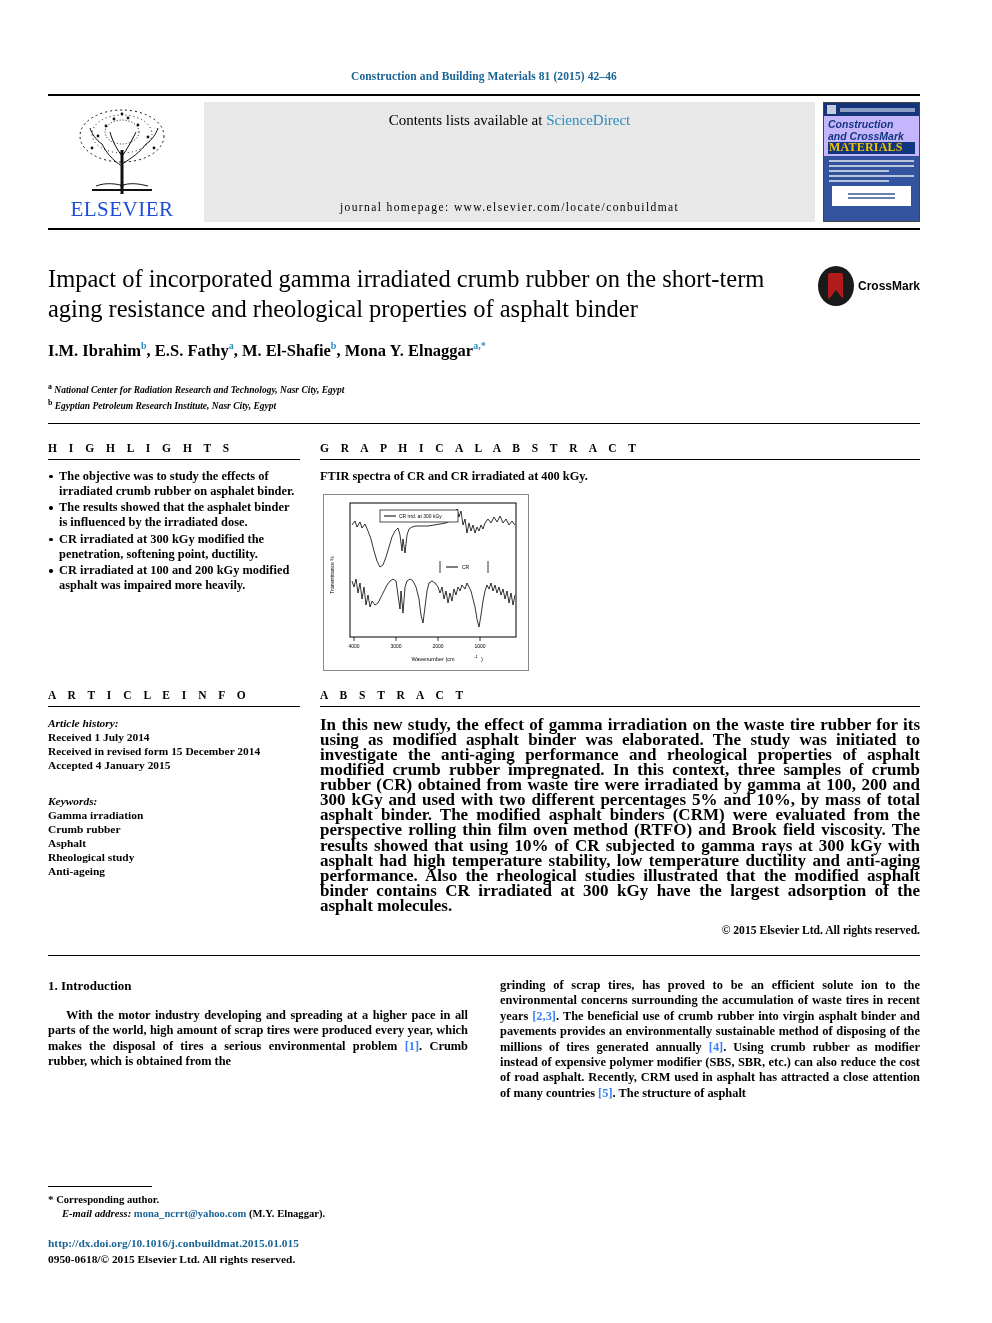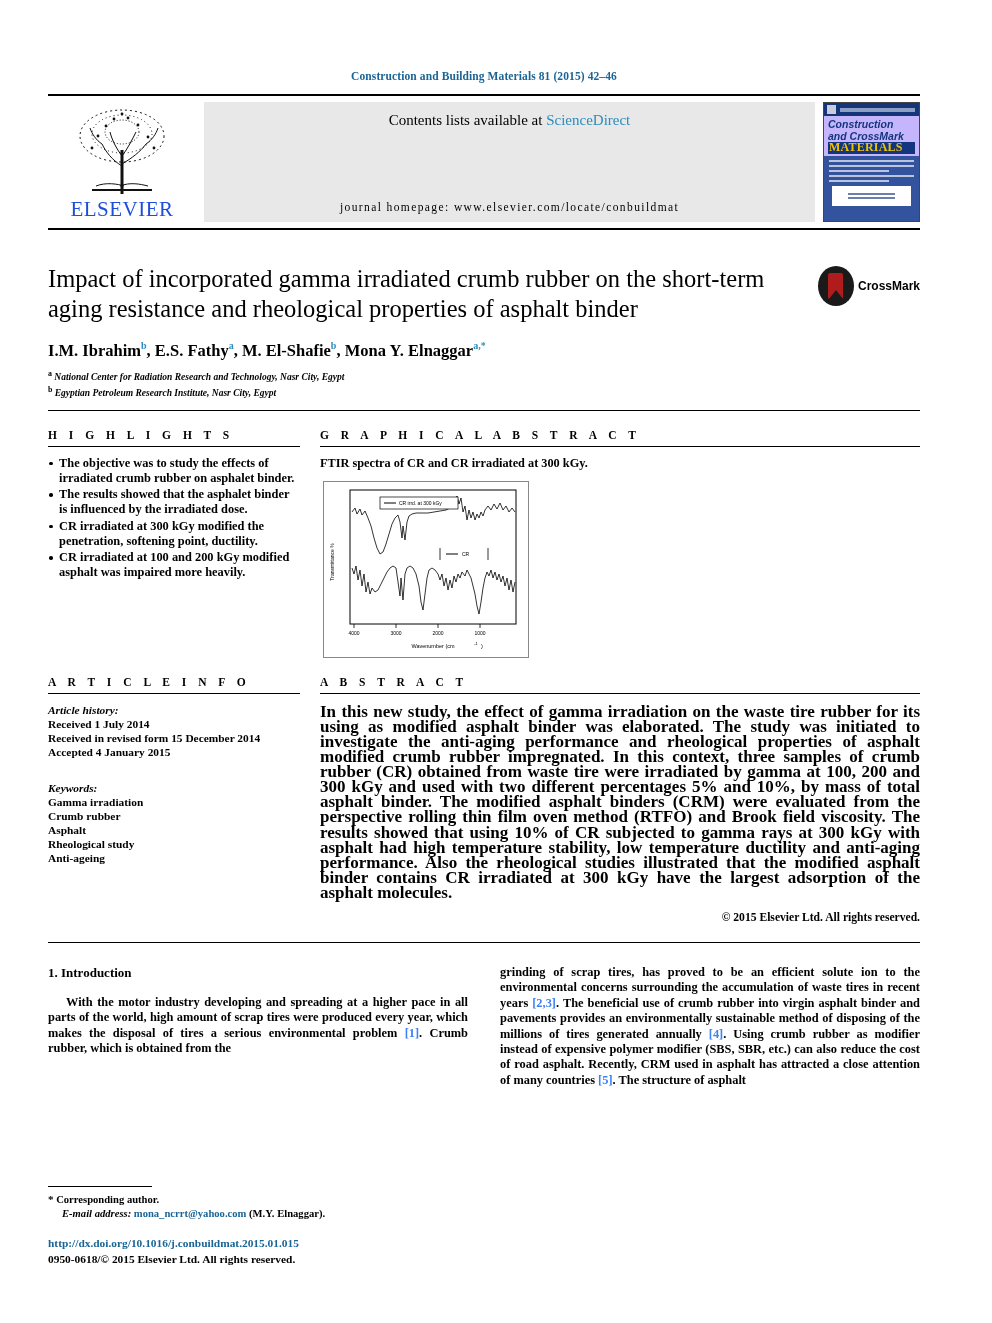--- a/index.html
+++ b/index.html
@@ -172,21 +172,21 @@
     font-size: 16.5px;
     font-weight: bold;
     margin-top: 16px;
     padding-right: 110px;
   }
   .authors sup { color: #2b8cbe; font-size: 10px; font-weight: bold;}
   .affil {
     font-size: 9.5px;
     font-style: italic;
     font-weight: bold;
-    margin-top: 7px;
+    margin-top: 20px;
     line-height: 12.5px;
   }
   .affil sup { font-style: normal; }
   .crossmark {
     position: absolute;
     right: 0;
     top: 2px;
     width: 102px;
     display: flex;
     align-items: center;
@@ -436,21 +436,21 @@
         <li>The objective was to study the effects of irradiated crumb rubber on asphalet binder.</li>
         <li>The results showed that the asphalet binder is influenced by the irradiated dose.</li>
         <li>CR irradiated at 300 kGy modified the penetration, softening point, ductility.</li>
         <li>CR irradiated at 100 and 200 kGy modified asphalt was impaired more heavily.</li>
       </ul>
     </div>
 
     <div class="col-right">
       <div class="sec-head">G R A P H I C A L   A B S T R A C T</div>
       <div class="rule"></div>
-      <div class="ga-caption">FTIR spectra of CR and CR irradiated at 300 kGy.</div>
+      <div class="ga-caption">FTIR spectra of CR and CR irradiated at 400 kGy.</div>
 
       <div class="ga-figure">
         <svg width="202" height="173" viewBox="0 0 202 173">
 
           <rect x="26" y="8" width="166" height="134" fill="none" stroke="#000" stroke-width="1"></rect>
 
           <text x="10" y="80" font-family="Liberation Sans, sans-serif" font-size="5" fill="#000" transform="rotate(-90 10 80)" text-anchor="middle">Transmittance %</text>
 
           <g stroke="#000" stroke-width="0.8">
             <line x1="30" y1="142" x2="30" y2="146"></line>

